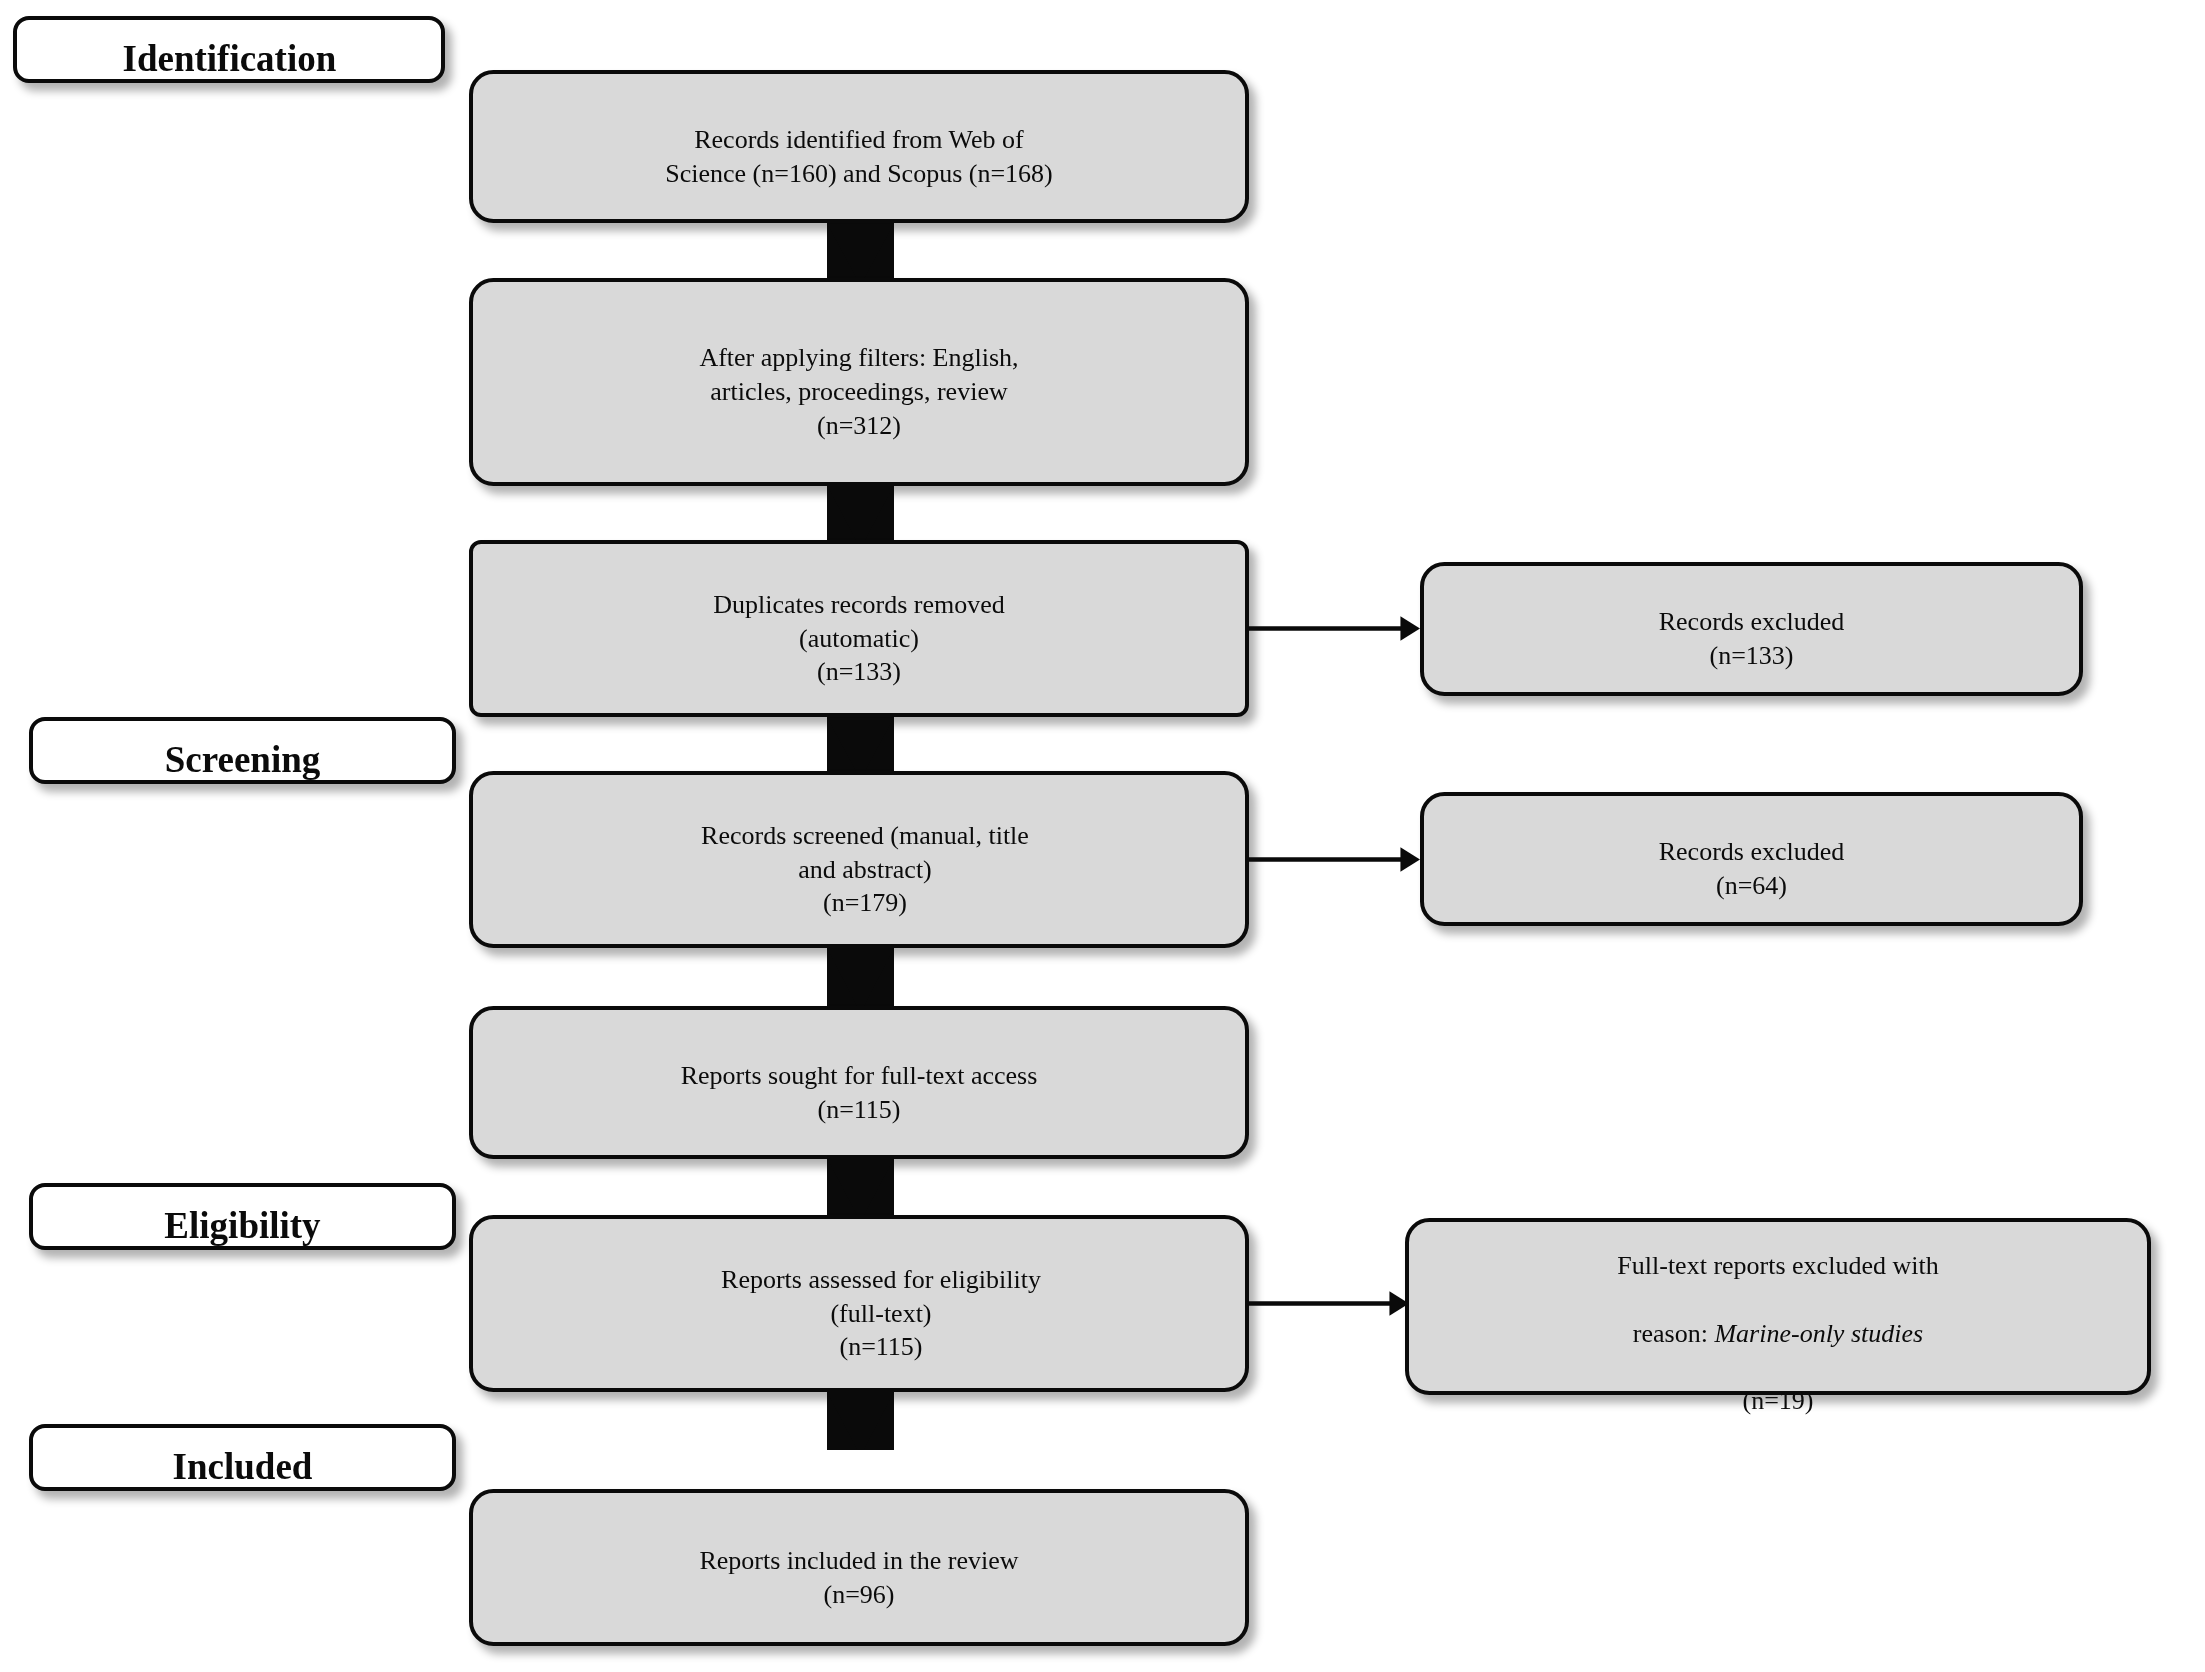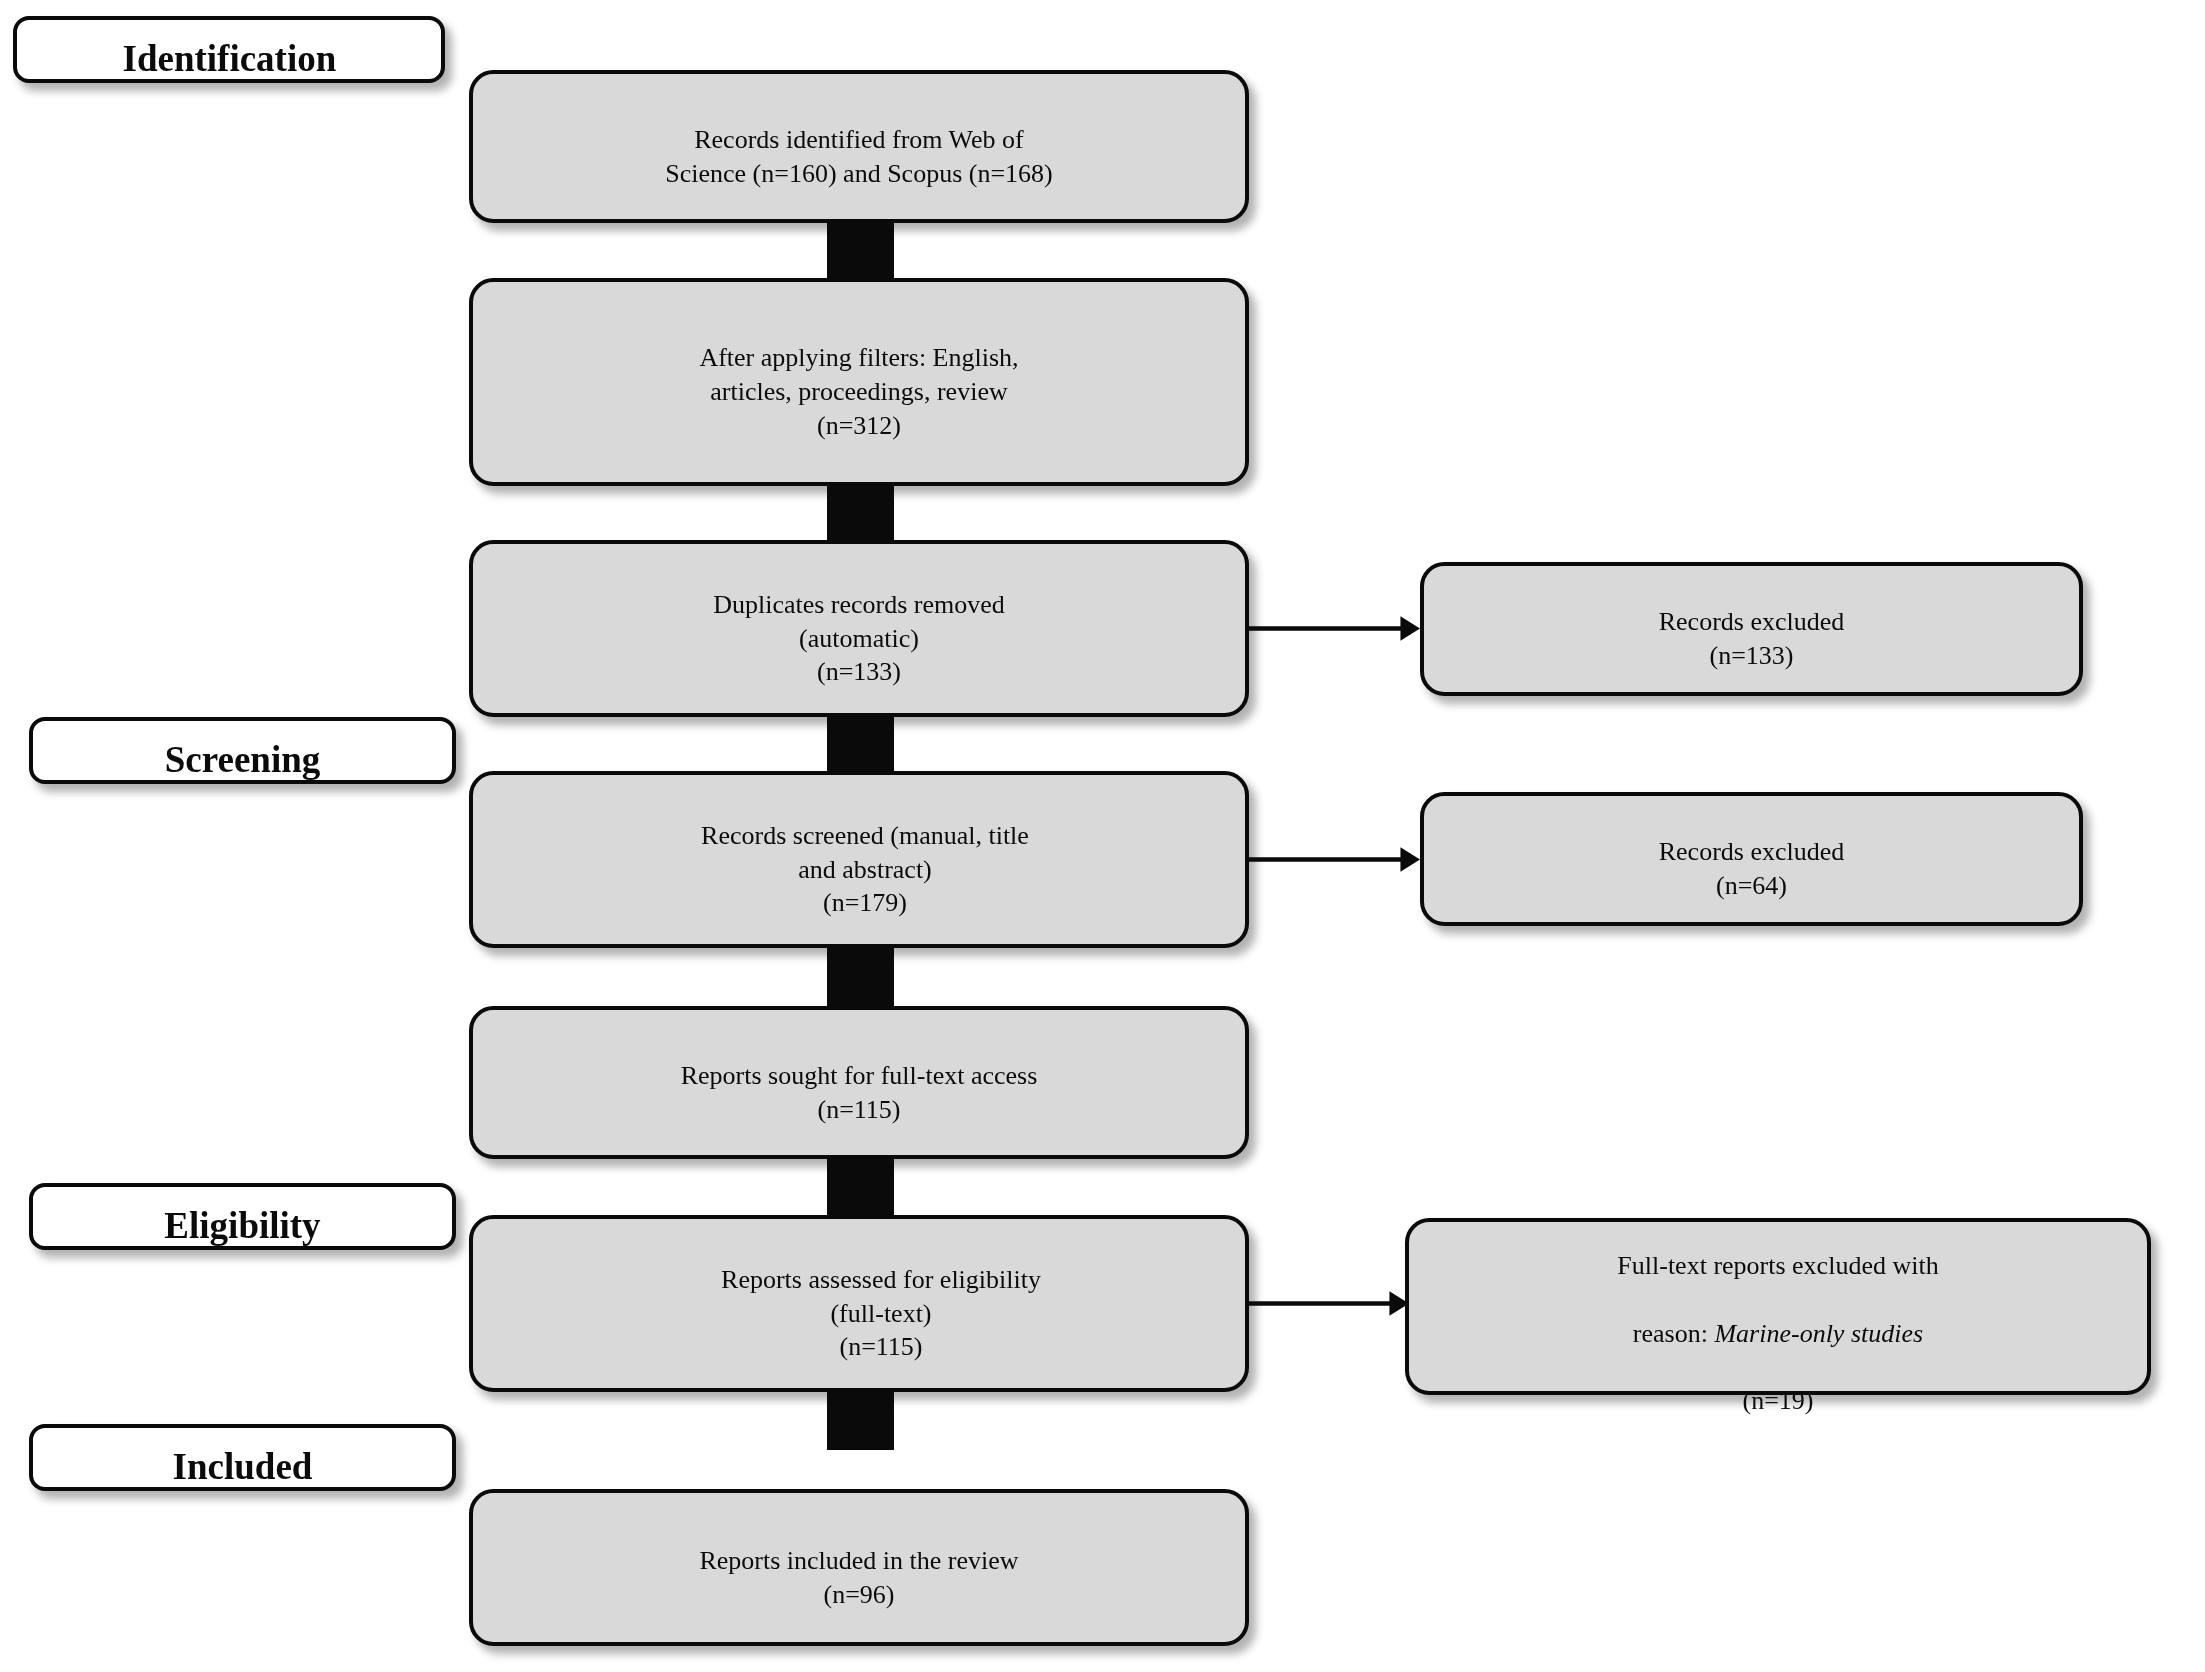--- a/index.html
+++ b/index.html
@@ -108,21 +108,21 @@
 articles, proceedings, review
 (n=312)</span>
   </div>
 
   <div class="vconn" style="left:827px; top:485px; width:67px; height:58px;">
     <svg width="67" height="58" viewBox="0 0 110 95">
         <polygon points="0,0 110,0 60,95 50,95" fill="#0a0a0a"></polygon>
       </svg>
   </div>
 
-  <div class="node proc" style="left:469px; top:540px; width:780px; height:177px;">
+  <div class="node proc" style="left:469px; top:540px; width:780px; height:177px;border-radius:12px;">
     <span class="txt">Duplicates records removed
 (automatic)
 (n=133)</span>
   </div>
 
   <div class="vconn" style="left:827px; top:717px; width:67px; height:57px;">
     <svg width="67" height="57" viewBox="0 0 110 93">
         <polygon points="0,0 110,0 60,93 50,93" fill="#0a0a0a"></polygon>
       </svg>
   </div>

